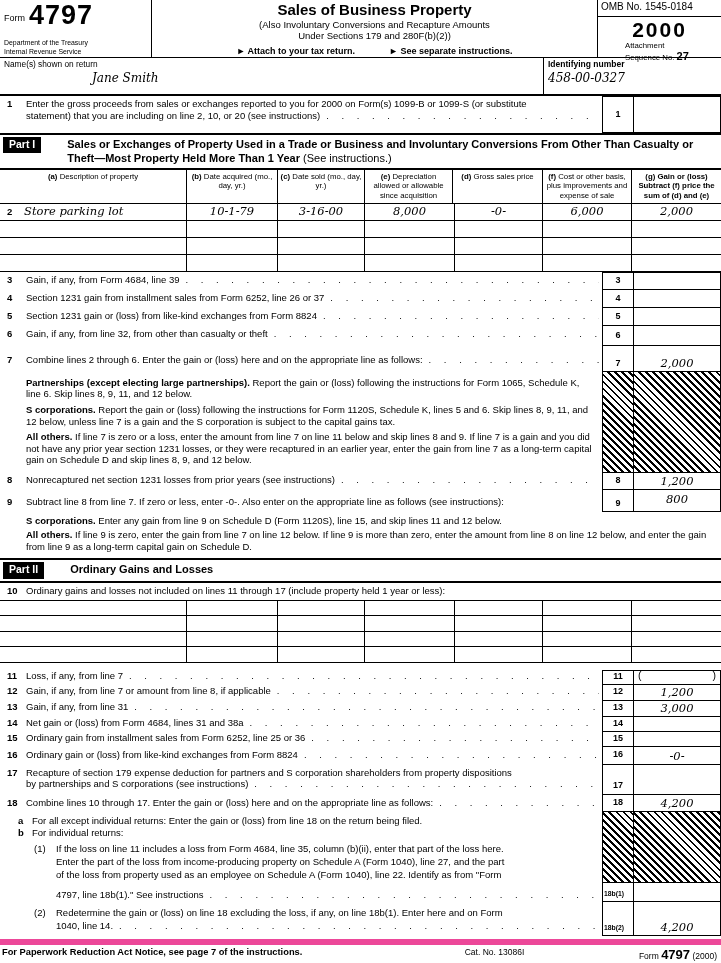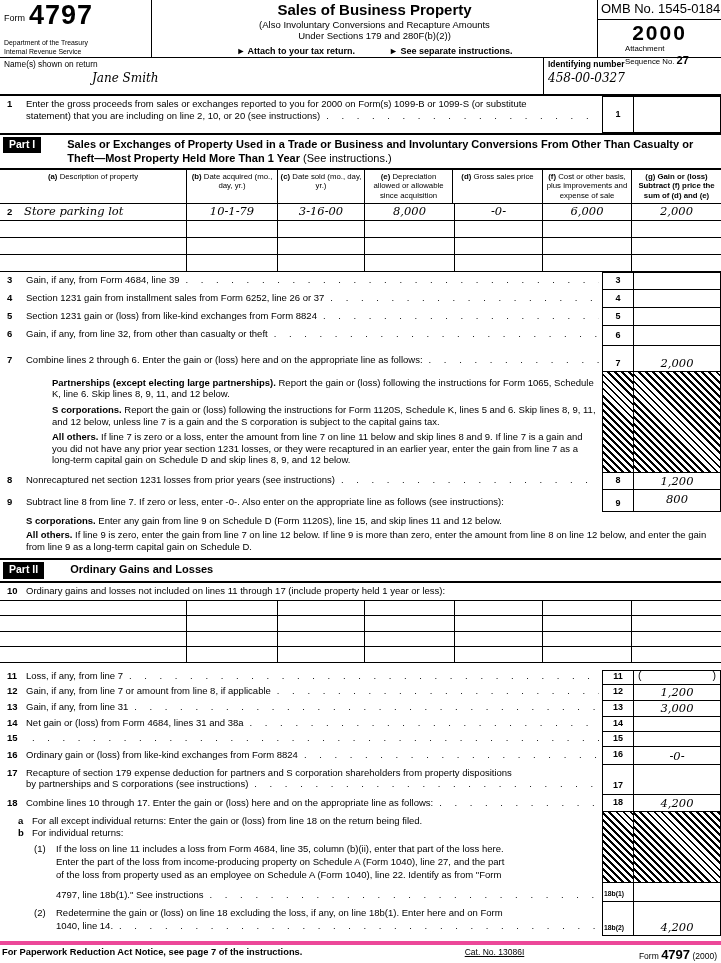--- a/index.html
+++ b/index.html
@@ -17,21 +17,21 @@
   .hdr-l { width:152px; border-right:1px solid #000; padding:2px 4px 1px 4px; display:flex; flex-direction:column; }
   .form-line { display:flex; gap:4px; align-items:flex-start; }
   .form-word { font-size:9px; margin-top:11px; }
   .form-num-big { font-size:27px; font-weight:bold; letter-spacing:1px; line-height:1; }
   .dept { margin-top:auto; font-size:6.9px; line-height:1.2; }
   .hdr-c { flex:1; text-align:center; padding-top:1px; }
   .title { font-size:15px; font-weight:bold; line-height:1.2; }
   .subtitle { font-size:9.5px; font-weight:normal; line-height:1.2; }
   .attach-row { display:flex; justify-content:center; gap:34px; font-weight:bold; font-size:9px; margin-top:4px; }
   .hdr-r { width:124px; border-left:1px solid #000; display:flex; flex-direction:column; }
-  .omb { font-size:13px; padding:1px 2px 2px 3px; border-bottom:1px solid #000; white-space:nowrap; }
+  .omb { font-size:10px; padding:1px 2px 2px 3px; border-bottom:1px solid #000; white-space:nowrap; }
   .yearbox { text-align:center; font-size:21px; font-weight:bold; letter-spacing:2px; line-height:1.1; padding-top:1px; }
   .attachment { padding:0 3px 1px 3px; font-size:7.8px; line-height:1.2; margin-top:auto;margin-left:24px; }
   .seqnum { font-size:11px; font-weight:bold; }
   
   .namerow { display:flex; height:38px; border-bottom:2px solid #000;gap:32px; }
   .name-l { flex:1; padding:1px 4px; }
   .lab-s { font-size:8.3px; }
   .name-value { margin-left:88px; margin-top:3px; }
   .name-r { width:178px; border-left:1.5px solid #000; padding:1px 4px; }
   .lab-b { font-weight:bold; font-size:8.5px; }
@@ -63,40 +63,40 @@
   .th b { font-size:7.8px; }
   .g-bold { font-weight:bold; }
   .td { height:17px; display:flex; align-items:center; justify-content:center; }
   .td-desc { justify-content:flex-start; }
   .td .hw { font-size:11.5px; }
   .tnum { font-weight:bold; width:24px; padding-left:7px; flex-shrink:0; }
   .tbot { border-bottom:1.5px solid #000; }
   .td15 { height:15.5px; }
   
   .insrow { display:flex; }
-  .instext { flex:1; padding:2px 6px 2px 26px; min-width:0;margin-left:26px; }
+  .instext { flex:1; padding:2px 6px 2px 26px; min-width:0; }
   .instext p { margin:3px 0 4px 0; line-height:1.22; }
   .hatchcol { width:119px; flex-shrink:0; display:flex; }
   .hatch-num { width:32px; border-left:1.5px solid #000; border-right:1.5px solid #000;
                background:repeating-linear-gradient(45deg,#fff 0 3px,#000 3px 5px); }
   .hatch-amt { width:87px; border-right:1.5px solid #000;
                background:repeating-linear-gradient(45deg,#fff 0 3px,#000 3px 5px); }
   .ins-full { padding:1px 4px 4px 26px; }
   .ins-full p { margin:2px 0; line-height:1.25; }
   .subline { display:flex; align-items:baseline; margin:1px 0; }
   .sub-ab { width:14px; font-weight:bold; flex-shrink:0; }
   .sub-n { width:22px; flex-shrink:0; }
   .indent18 { padding-left:18px; }
   .indent34 { padding-left:34px; }
   .indent56 { padding-left:56px; }
   .bnum-sm { font-size:6.8px; letter-spacing:0; justify-content:flex-start; padding-left:1px; }
   
-  .footer { margin-top:auto; border-top:4px solid #ec4899; display:flex; align-items:flex-start; padding:2px 4px 0 2px; }
+  .footer { margin-top:auto; border-top:6px solid #ec4899; display:flex; align-items:flex-start; padding:2px 4px 0 2px; }
   .foot-l { font-weight:bold; font-size:9.3px; width:390px; }
-  .foot-c { flex:1; text-align:center; font-size:8.5px;text-decoration:underline; }
+  .foot-c { flex:1; text-align:center; font-size:8.5px; }
   .foot-r { width:120px; text-align:right; font-size:8.5px; white-space:nowrap; }
   .foot-formnum { font-size:13px; font-weight:bold; }
   .gap6 { height:7px; }.h15{height:15px}.h16{height:16px}.h17{height:17px}.h18{height:18px}
   .h20{height:20px}.h22{height:22px}.h26{height:26px}.h30{height:30px}.h34{height:34px}.h37{height:37px}
   .pt2{padding-top:2px}
 </style>
 </head>
 <body>
 
 <div class="page">
@@ -413,20 +413,21 @@
         <span class="leader">. . . . . . . . . . . . . . . . . . . . . . . . . . . . . . . . . . . . . . . . . . . . . . . . . . . . . . . . . . . . . . . . . . . . . . . .</span>
       </div>
     <div class="bnum">14</div>
     <div class="bamt">
         <span class="hw"></span>
       </div>
   </div>
   <div class="frow h15">
     <div class="lnum">15</div>
     <div class="ltext">
+        <span>Ordinary gain from installment sales from Form 6252, line 25 or 36</span>
         <span class="leader">. . . . . . . . . . . . . . . . . . . . . . . . . . . . . . . . . . . . . . . . . . . . . . . . . . . . . . . . . . . . . . . . . . . . . . . .</span>
       </div>
     <div class="bnum">15</div>
     <div class="bamt">
         <span class="hw"></span>
       </div>
   </div>
   <div class="frow h18">
     <div class="lnum pt2">16</div>
     <div class="ltext pt2">

